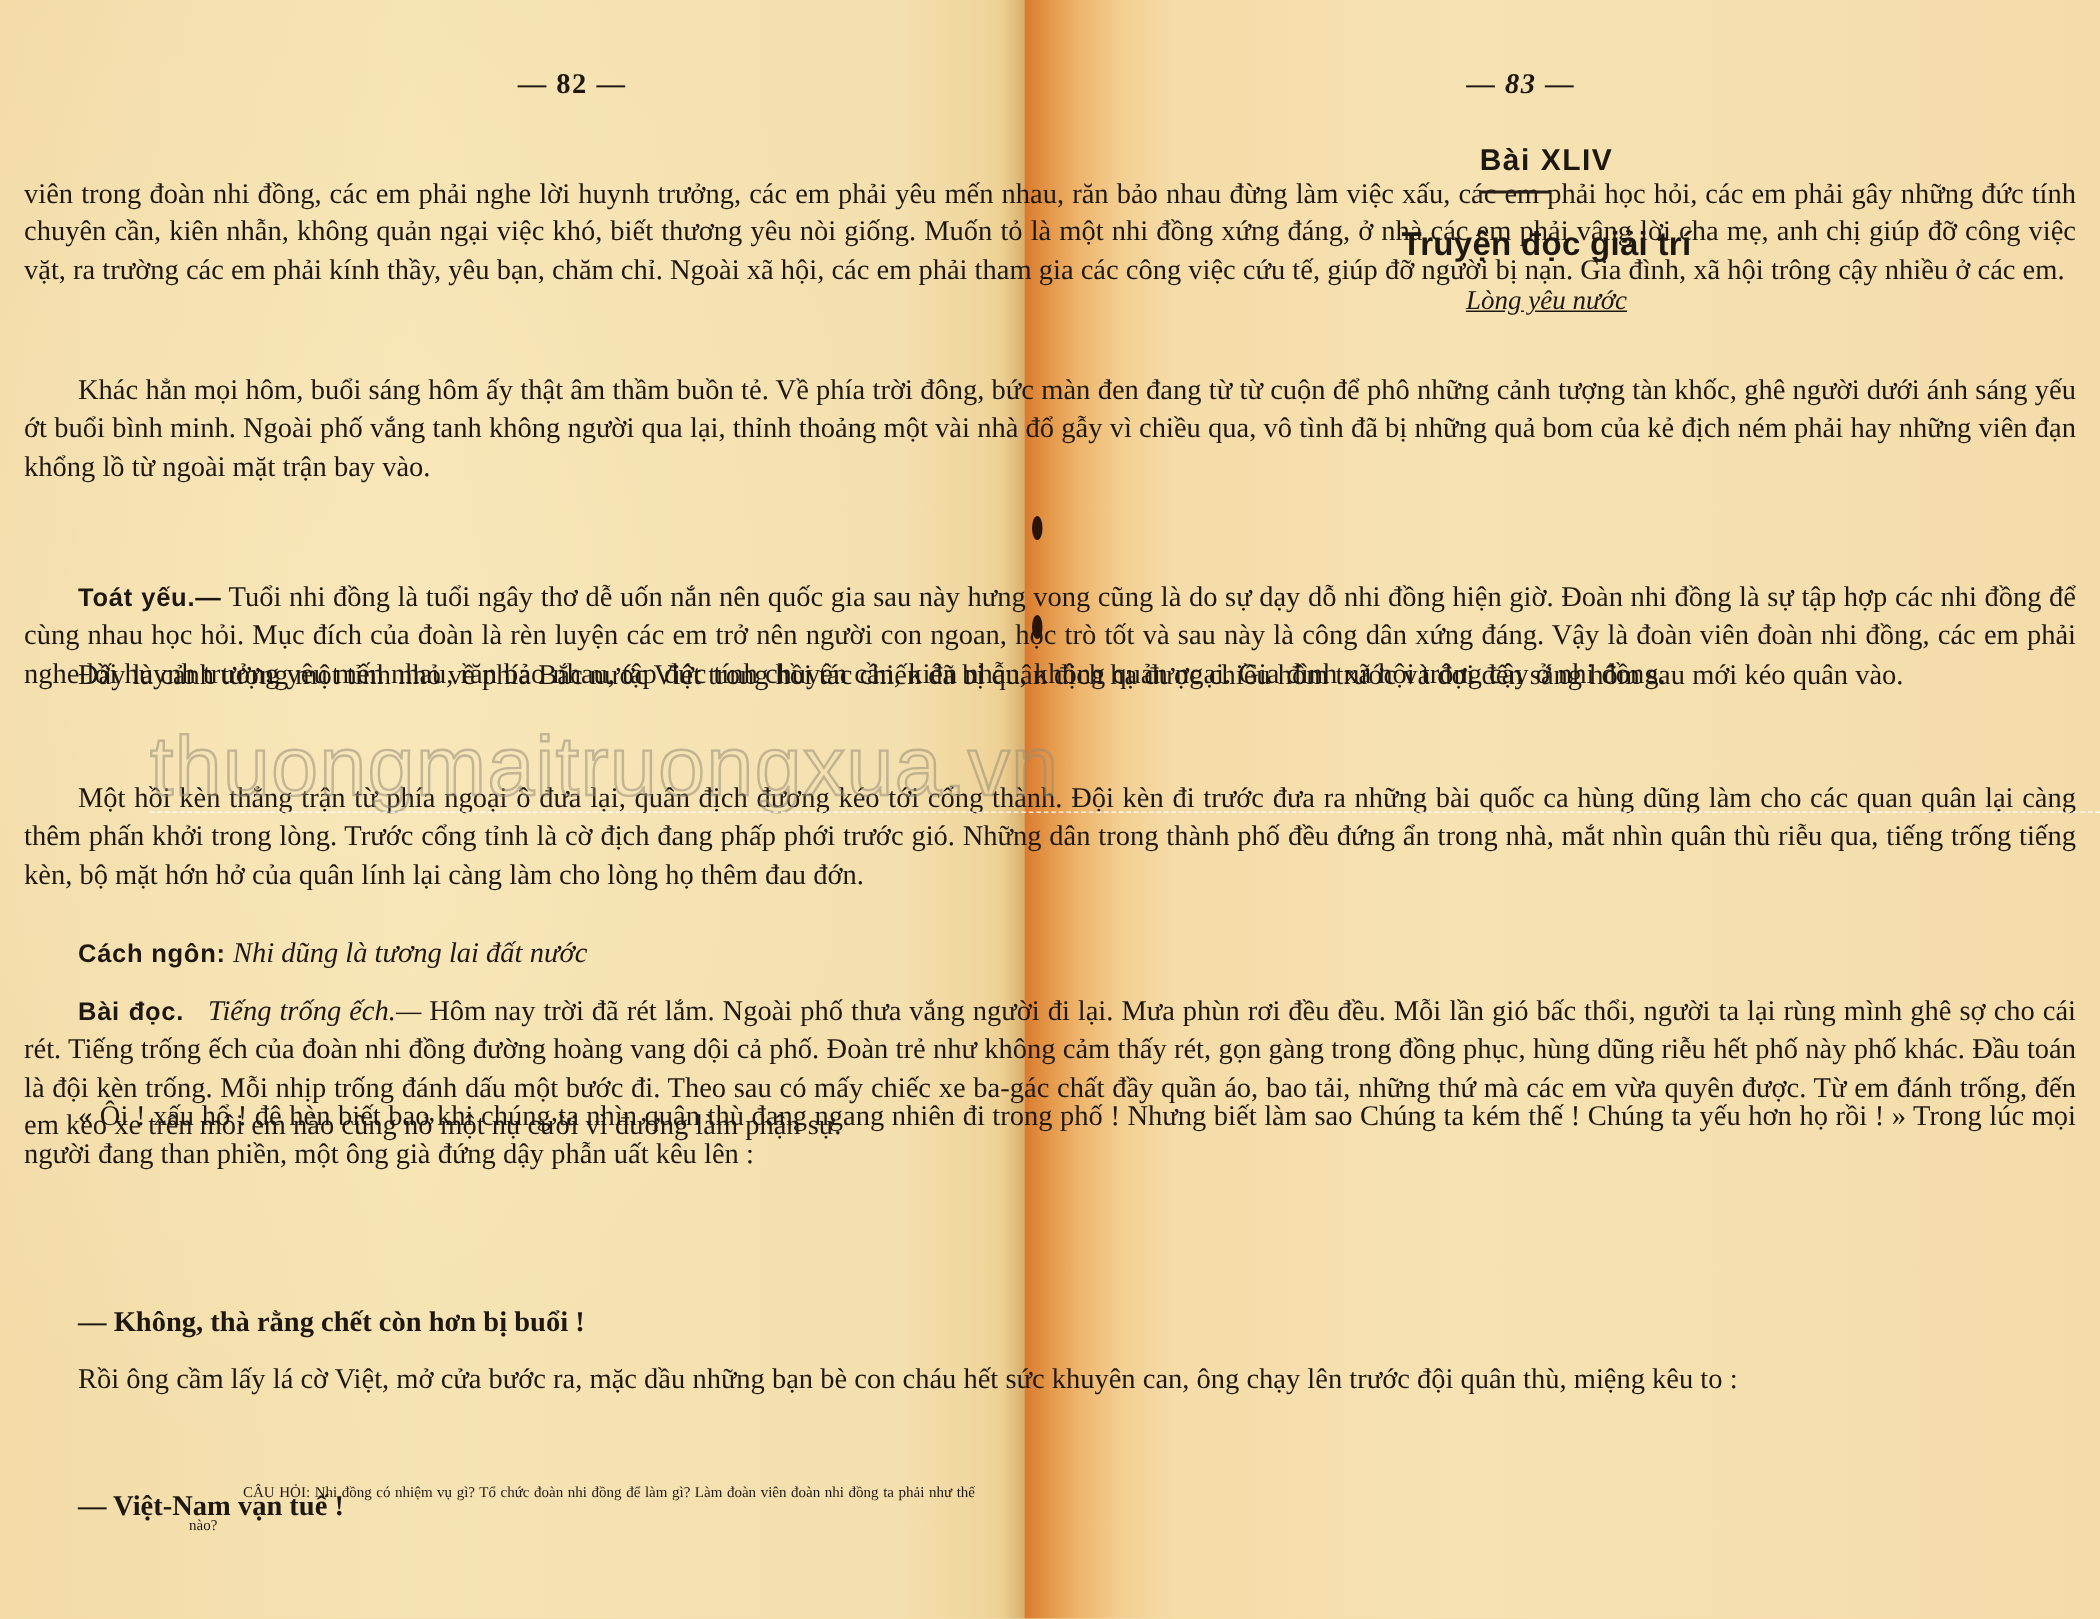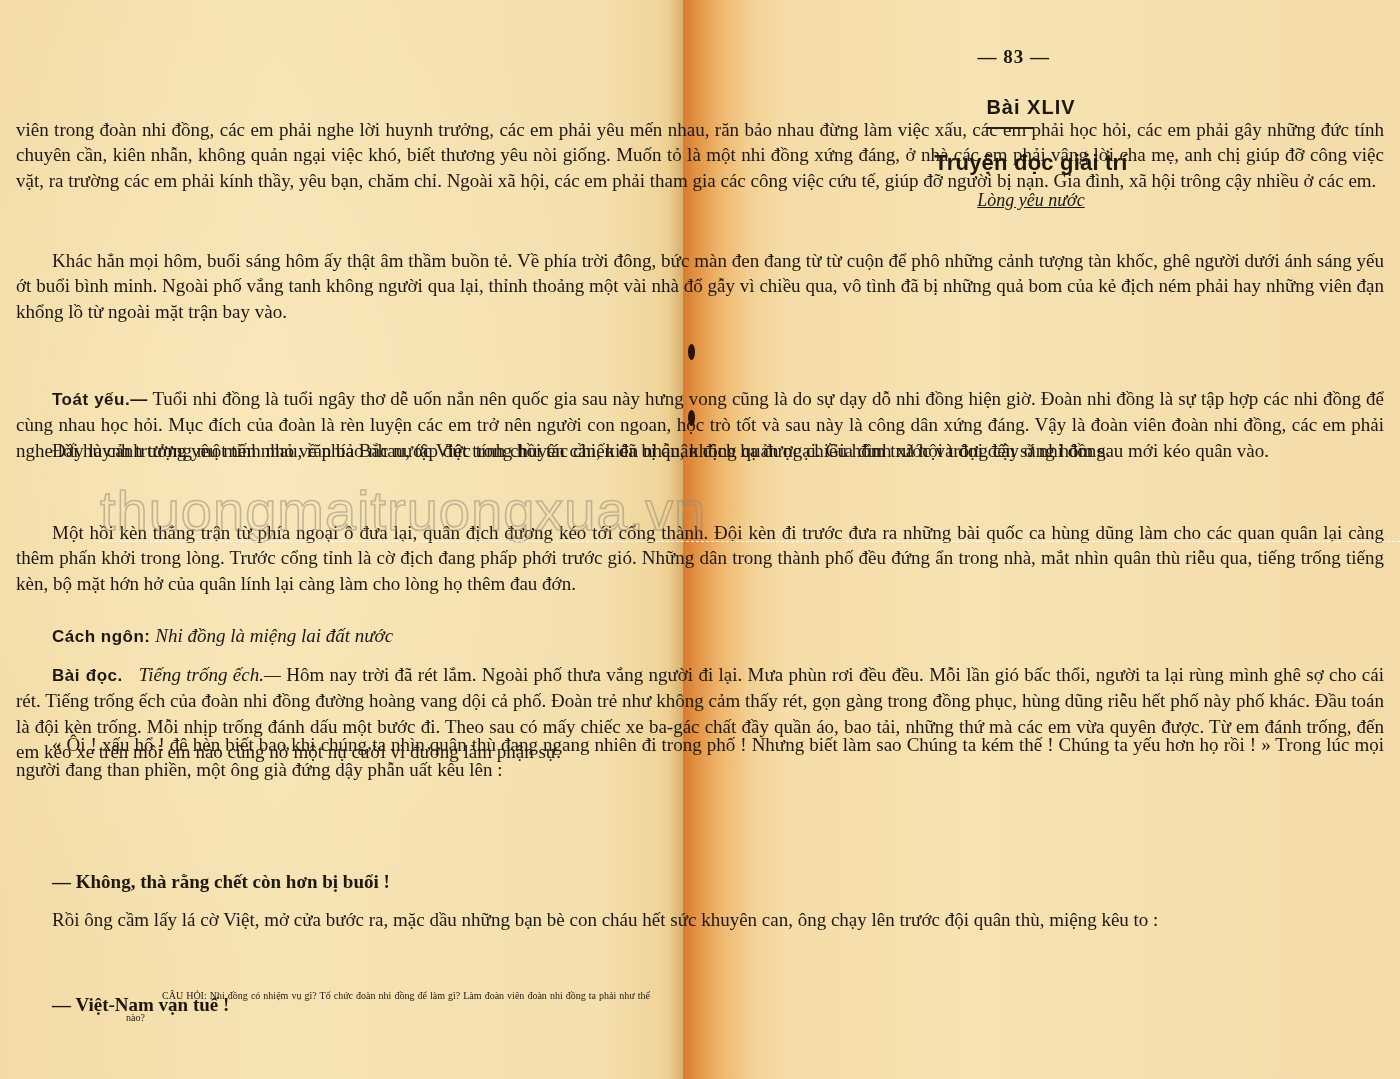--- a/index.html
+++ b/index.html
@@ -15,20 +15,21 @@
     .page-left {
       width: 712px;
       background:
         radial-gradient(ellipse at 30% 40%, rgba(255,240,200,0.35), rgba(0,0,0,0) 60%),
         linear-gradient(90deg, #f2dba7 0%, #f6e3b3 40%, #f4dfae 88%, #f0d59c 96%, #e9c885 100%);
     }
     .page-right {
       width: 748px;
       background:
         linear-gradient(90deg, #d97a2e 0%, #e39446 2%, #eeb46b 5%, #f3cf91 9%, #f5dca8 14%, #f6e2b2 40%, #f4dcaa 100%);
+      font-style: italic;
     }
     .spine-left-shadow {
       position: absolute; top: 0; right: 0; width: 14px; height: 100%;
       background: linear-gradient(90deg, rgba(0,0,0,0), rgba(160,100,40,0.25));
     }
     .binding-hole {
       position: absolute; left: 5px; width: 7px; height: 16px;
       border-radius: 50%; background: #2a140a;
     }
     .folio {
@@ -69,38 +70,39 @@
       position: absolute; top: 541px; left: 100px; width: 1300px; height: 0;
       border-top: 1px dashed rgba(255,255,255,0.85);
     }
   </style>
 </head>
 <body>
 
 <div class="spread">
   <div class="page page-left">
     <div class="spine-left-shadow"></div>
+    <div class="folio">— 82 —</div>
   </div>
   <div class="page page-right">
     <div class="binding-hole" style="top:344px"></div>
     <div class="binding-hole" style="top:410px"></div>
     <div class="folio">— 83 —</div>
   </div>
 </div>
 
 <div class="text-block" style="top:101px">
   <p>viên trong đoàn nhi đồng, các em phải nghe lời huynh trưởng, các em phải yêu mến nhau, răn bảo nhau đừng làm việc xấu, các em phải học hỏi, các em phải gây những đức tính chuyên cần, kiên nhẫn, không quản ngại việc khó, biết thương yêu nòi giống. Muốn tỏ là một nhi đồng xứng đáng, ở nhà các em phải vâng lời cha mẹ, anh chị giúp đỡ công việc vặt, ra trường các em phải kính thầy, yêu bạn, chăm chỉ. Ngoài xã hội, các em phải tham gia các công việc cứu tế, giúp đỡ người bị nạn. Gia đình, xã hội trông cậy nhiều ở các em.</p>
 </div>
 
 <div class="text-block" style="top:370px">
   <p class="indent"><span class="lbl">Toát yếu.—</span><span> Tuổi nhi đồng là tuổi ngây thơ dễ uốn nắn nên quốc gia sau này hưng vong cũng là do sự dạy dỗ nhi đồng hiện giờ. Đoàn nhi đồng là sự tập hợp các nhi đồng để cùng nhau học hỏi. Mục đích của đoàn là rèn luyện các em trở nên người con ngoan, học trò tốt và sau này là công dân xứng đáng. Vậy là đoàn viên đoàn nhi đồng, các em phải nghe lời huynh trưởng yêu mến nhau, răn bảo nhau, tập đức tính chuyên cần, kiên nhẫn, không quản ngại. Gia đình xã hội trông cậy ở nhi đồng.</span></p>
 </div>
 
 <div class="text-block" style="top:607px">
-  <p class="indent"><span class="lbl">Cách ngôn:</span> <span class="ital">Nhi đồng là miệng lai đất nước</span></p>
+  <p class="indent"><span class="lbl">Cách ngôn:</span> <span class="ital">Nhi dũng là tương lai đất nước</span></p>
 </div>
 
 <div class="text-block" style="top:646px">
   <p class="indent"><span class="lbl">Bài đọc.</span>&nbsp;&nbsp; <span class="ital">Tiếng trống ếch.—</span><span> Hôm nay trời đã rét lắm. Ngoài phố thưa vắng người đi lại. Mưa phùn rơi đều đều. Mỗi lần gió bấc thổi, người ta lại rùng mình ghê sợ cho cái rét. Tiếng trống ếch của đoàn nhi đồng đường hoàng vang dội cả phố. Đoàn trẻ như không cảm thấy rét, gọn gàng trong đồng phục, hùng dũng riễu hết phố này phố khác. Đầu toán là đội kèn trống. Mỗi nhịp trống đánh dấu một bước đi. Theo sau có mấy chiếc xe ba-gác chất đầy quần áo, bao tải, những thứ mà các em vừa quyên được. Từ em đánh trống, đến em kéo xe trên môi em nào cũng nở một nụ cười vì đương làm phận sự.</span></p>
 </div>
 
 <div class="text-block question" style="top:969px; left:110px; width:556px;">
   <p class="indent"><span>CÂU HỎI:</span><span> Nhi đồng có nhiệm vụ gì? Tổ chức đoàn nhi đồng để làm gì? Làm đoàn viên đoàn nhi đồng ta phải như thế nào?</span></p>
 </div>
 

